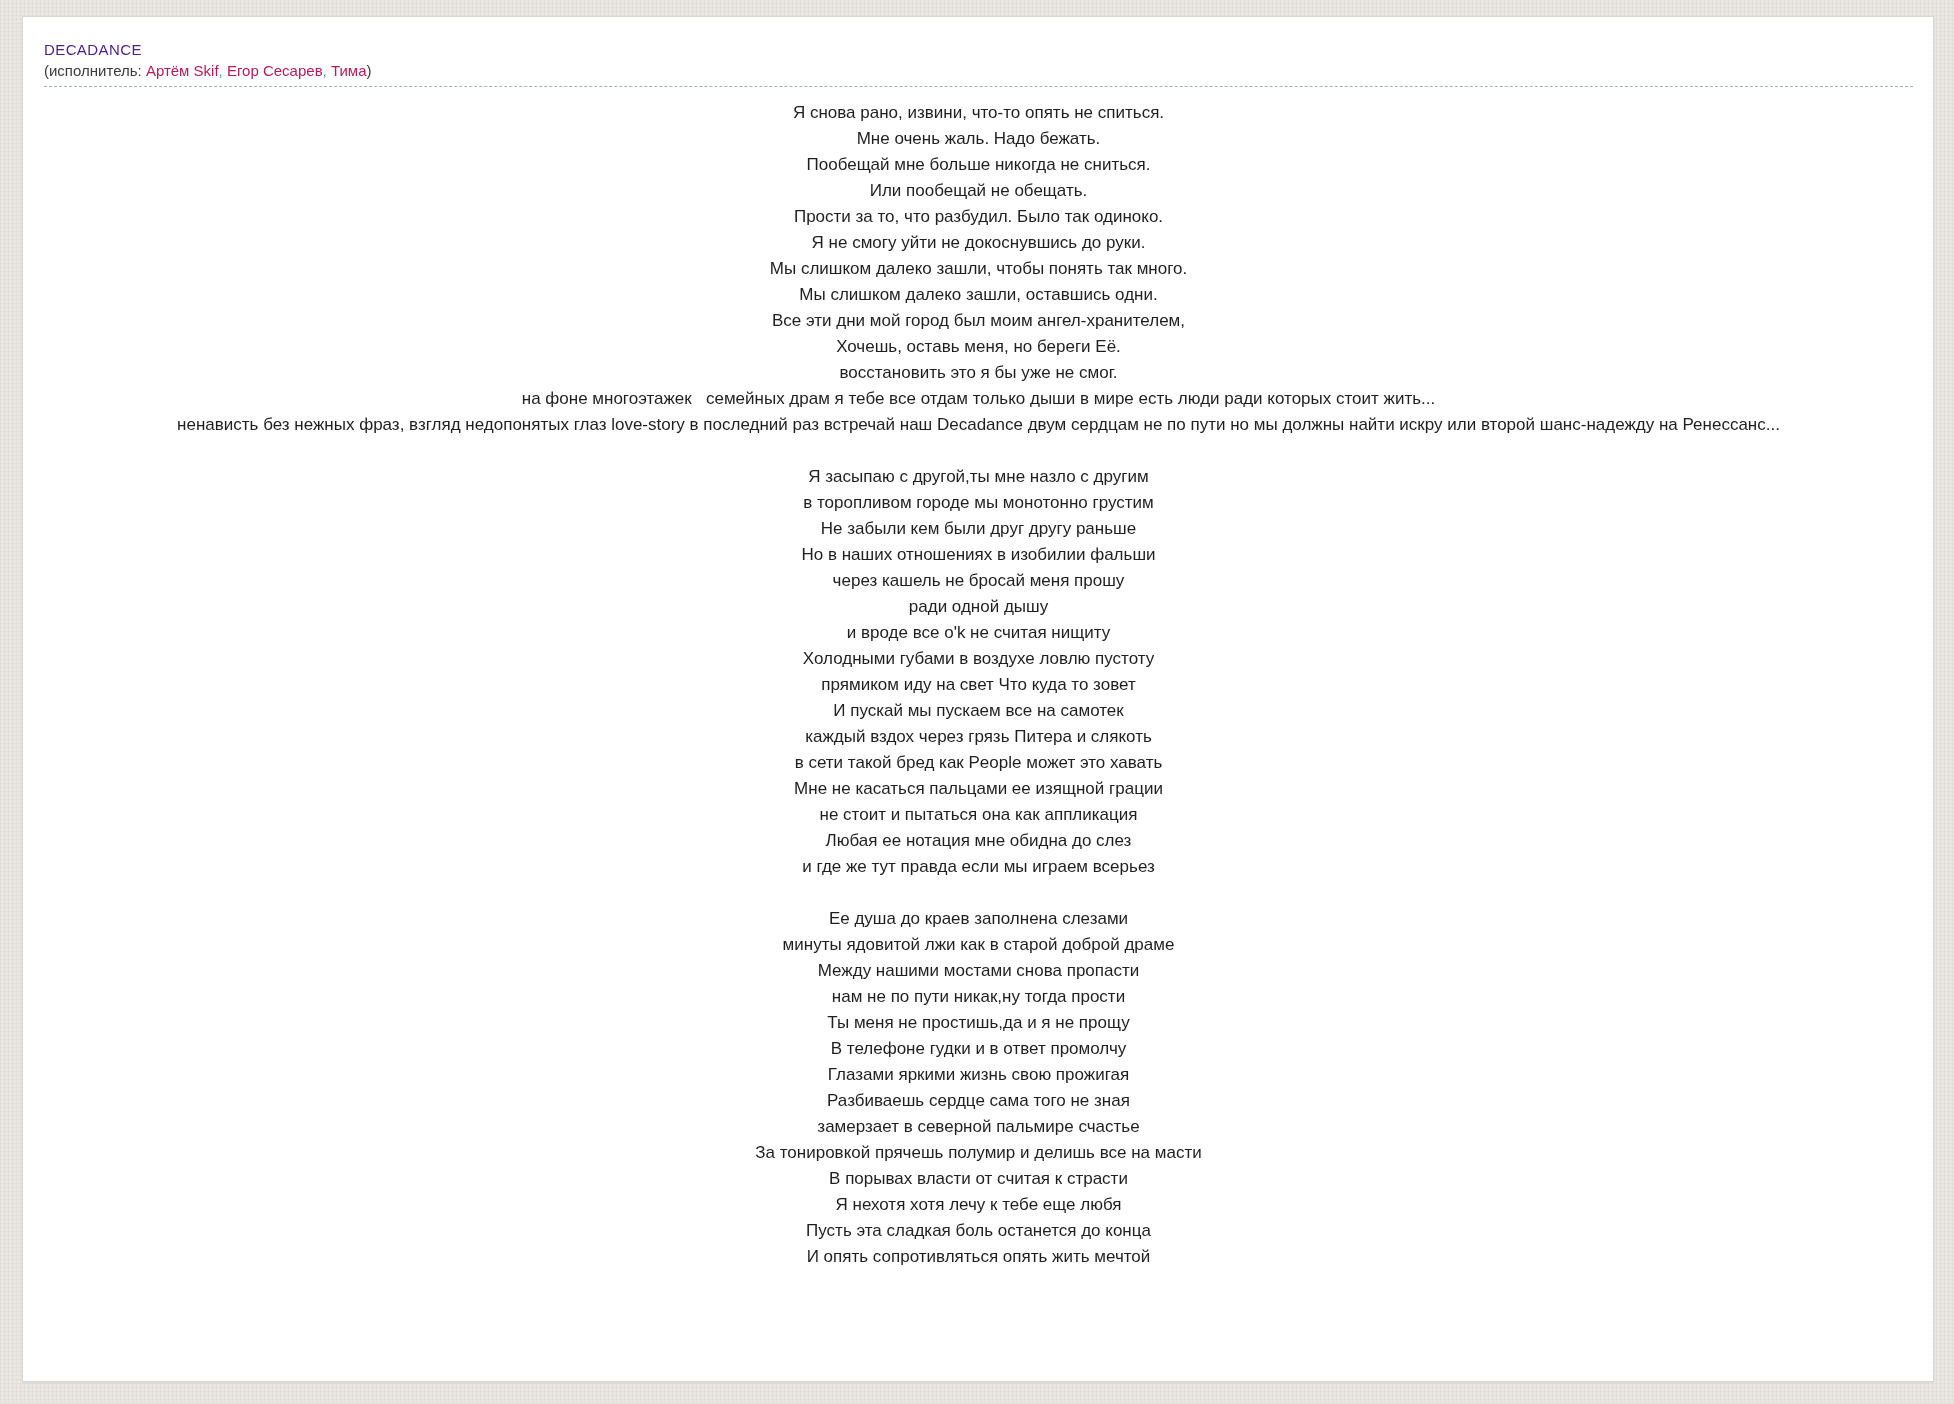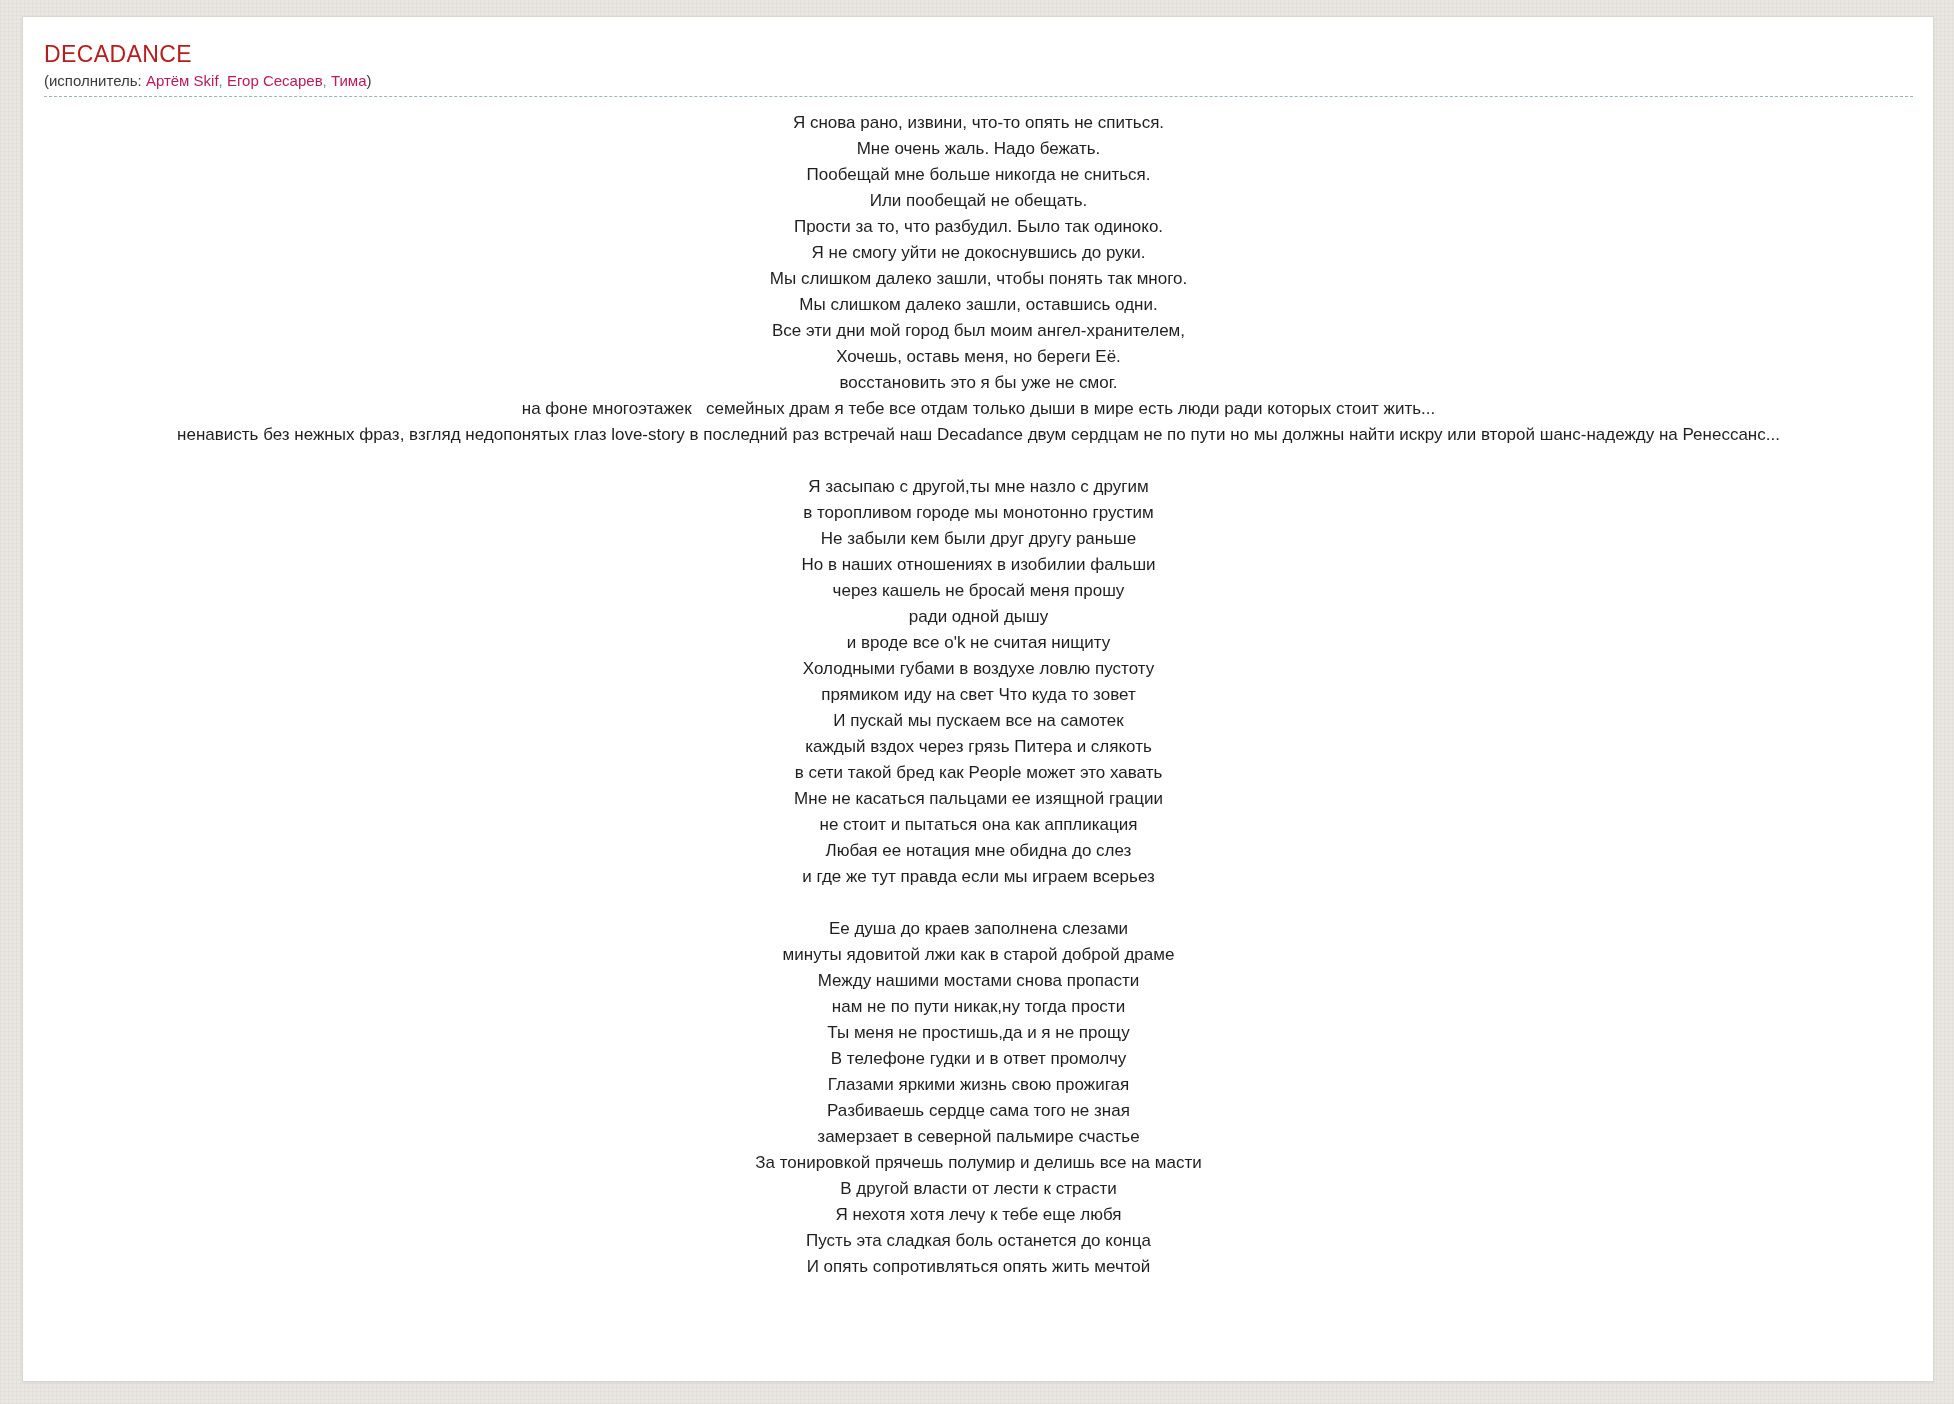--- a/index.html
+++ b/index.html
@@ -21,24 +21,24 @@
     width: 1912px;
     height: 1366px;
     background: #ffffff;
     border: 1px solid #d9d6d0;
     box-shadow: 0 1px 2px rgba(0,0,0,0.05);
     padding: 24px 20px 20px 21px;
     overflow: hidden;
   }
   .title {
     margin: 0;
-    font-size: 23px;
+    font-size: 15px;
     font-weight: 400;
     letter-spacing: 0.4px;
-    color: #b91c1c;
+    color: #4c1d95;
   }
   .subtitle {
     margin-top: 4px;
     font-size: 15px;
     color: #3a3a3a;
   }
   .links { color: #4f9fab; }
   .performer-link {
     color: #be185d;
     text-decoration: none;
@@ -103,19 +103,19 @@
         <div class="line">Ее душа до краев заполнена слезами</div>
         <div class="line">минуты ядовитой лжи как в старой доброй драме</div>
         <div class="line">Между нашими мостами снова пропасти</div>
         <div class="line">нам не по пути никак,ну тогда прости</div>
         <div class="line">Ты меня не простишь,да и я не прощу</div>
         <div class="line">В телефоне гудки и в ответ промолчу</div>
         <div class="line">Глазами яркими жизнь свою прожигая</div>
         <div class="line">Разбиваешь сердце сама того не зная</div>
         <div class="line">замерзает в северной пальмире счастье</div>
         <div class="line">За тонировкой прячешь полумир и делишь все на масти</div>
-        <div class="line">В другой власти от лести к страсти</div>
+        <div class="line">В порывах власти от считая к страсти</div>
         <div class="line">Я нехотя хотя лечу к тебе еще любя</div>
         <div class="line">Пусть эта сладкая боль останется до конца</div>
         <div class="line">И опять сопротивляться опять жить мечтой</div>
       </div>
     </div>
 </div>
 
 </body></html>

